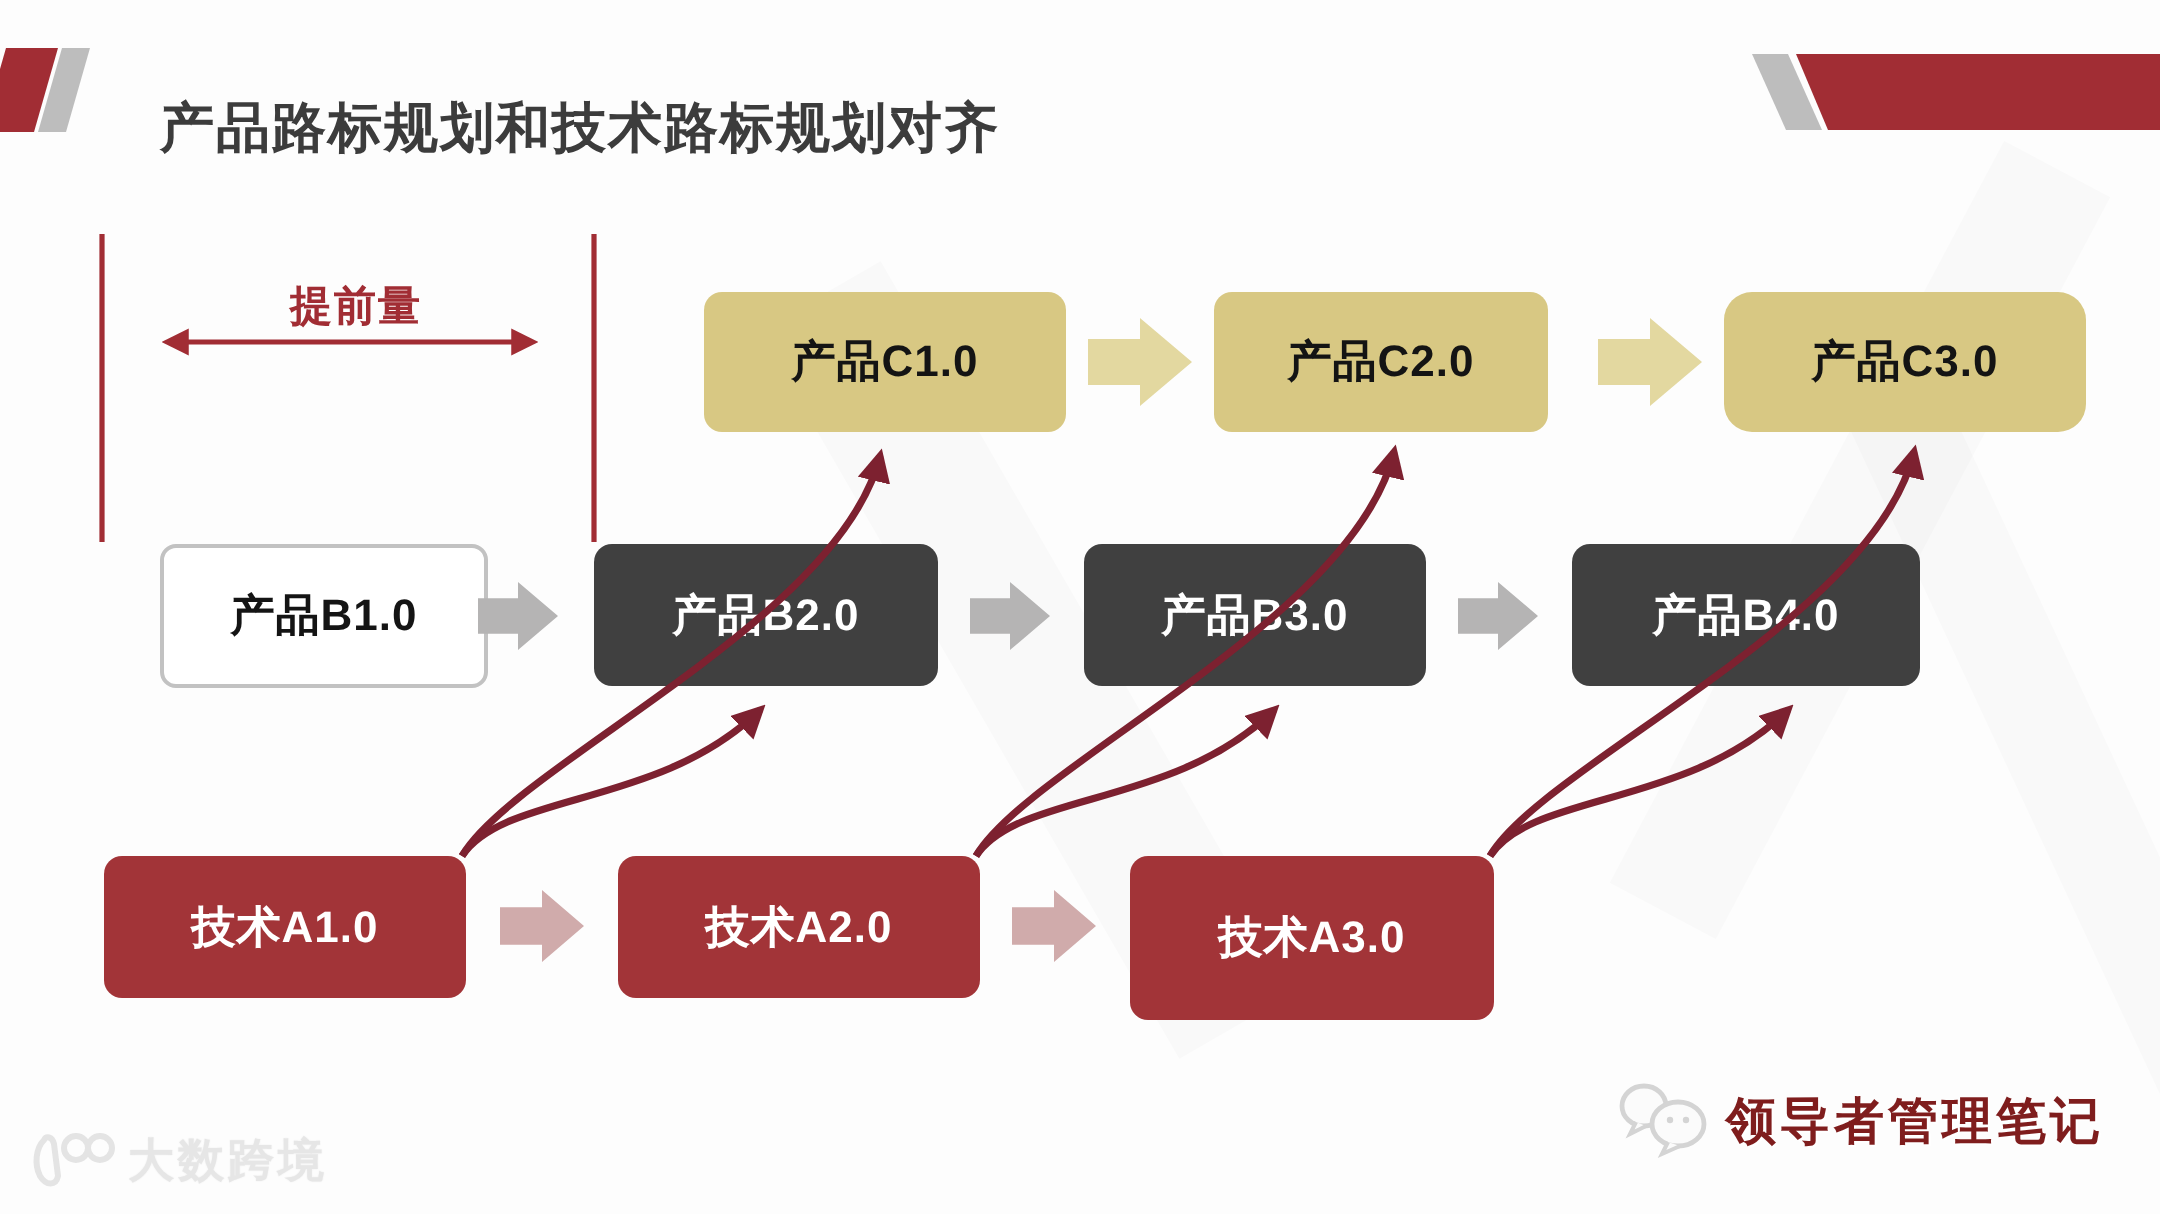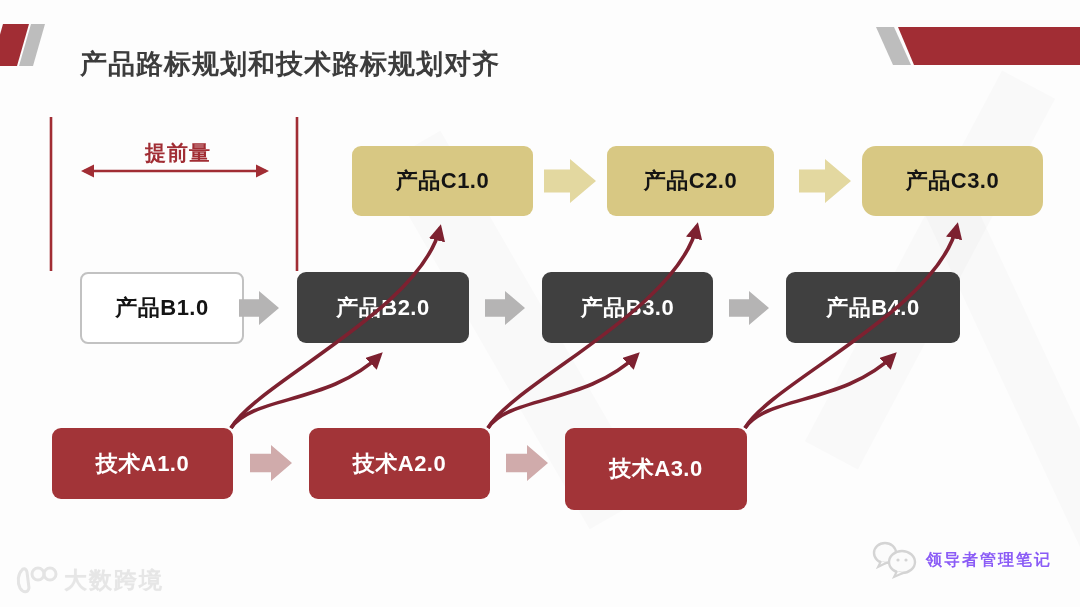--- a/index.html
+++ b/index.html
@@ -42,21 +42,21 @@
   
   .wm-left{
     position:absolute;left:14px;top:562px;display:flex;align-items:center;gap:6px;
     color:#e3e3e3;
   }
   .wm-left .wm-text{font-size:23px;font-weight:bold;letter-spacing:2px;color:#e6e6e6;text-shadow:0 0 1px #efefef;}
   .wm-right{
     position:absolute;right:28px;top:540px;display:flex;align-items:center;gap:8px;
   }
   .wm-right .wm-text{
-    font-size:16px;font-weight:bold;letter-spacing:2px;color:#8b5cf6;
+    font-size:25px;font-weight:bold;letter-spacing:2px;color:#7f1d1d;
     text-shadow:1px 1px 0 #ffffff;
   }
 </style>
 </head>
 <body>
 
 <div class="bg-band" style="left:900px;top:60px;width:60px;height:420px;transform:rotate(28deg);"></div>
 <div class="bg-band" style="left:480px;top:120px;width:70px;height:420px;transform:rotate(-30deg);"></div>
 <div class="bg-band" style="left:1000px;top:180px;width:50px;height:380px;transform:rotate(-25deg);"></div>
 

